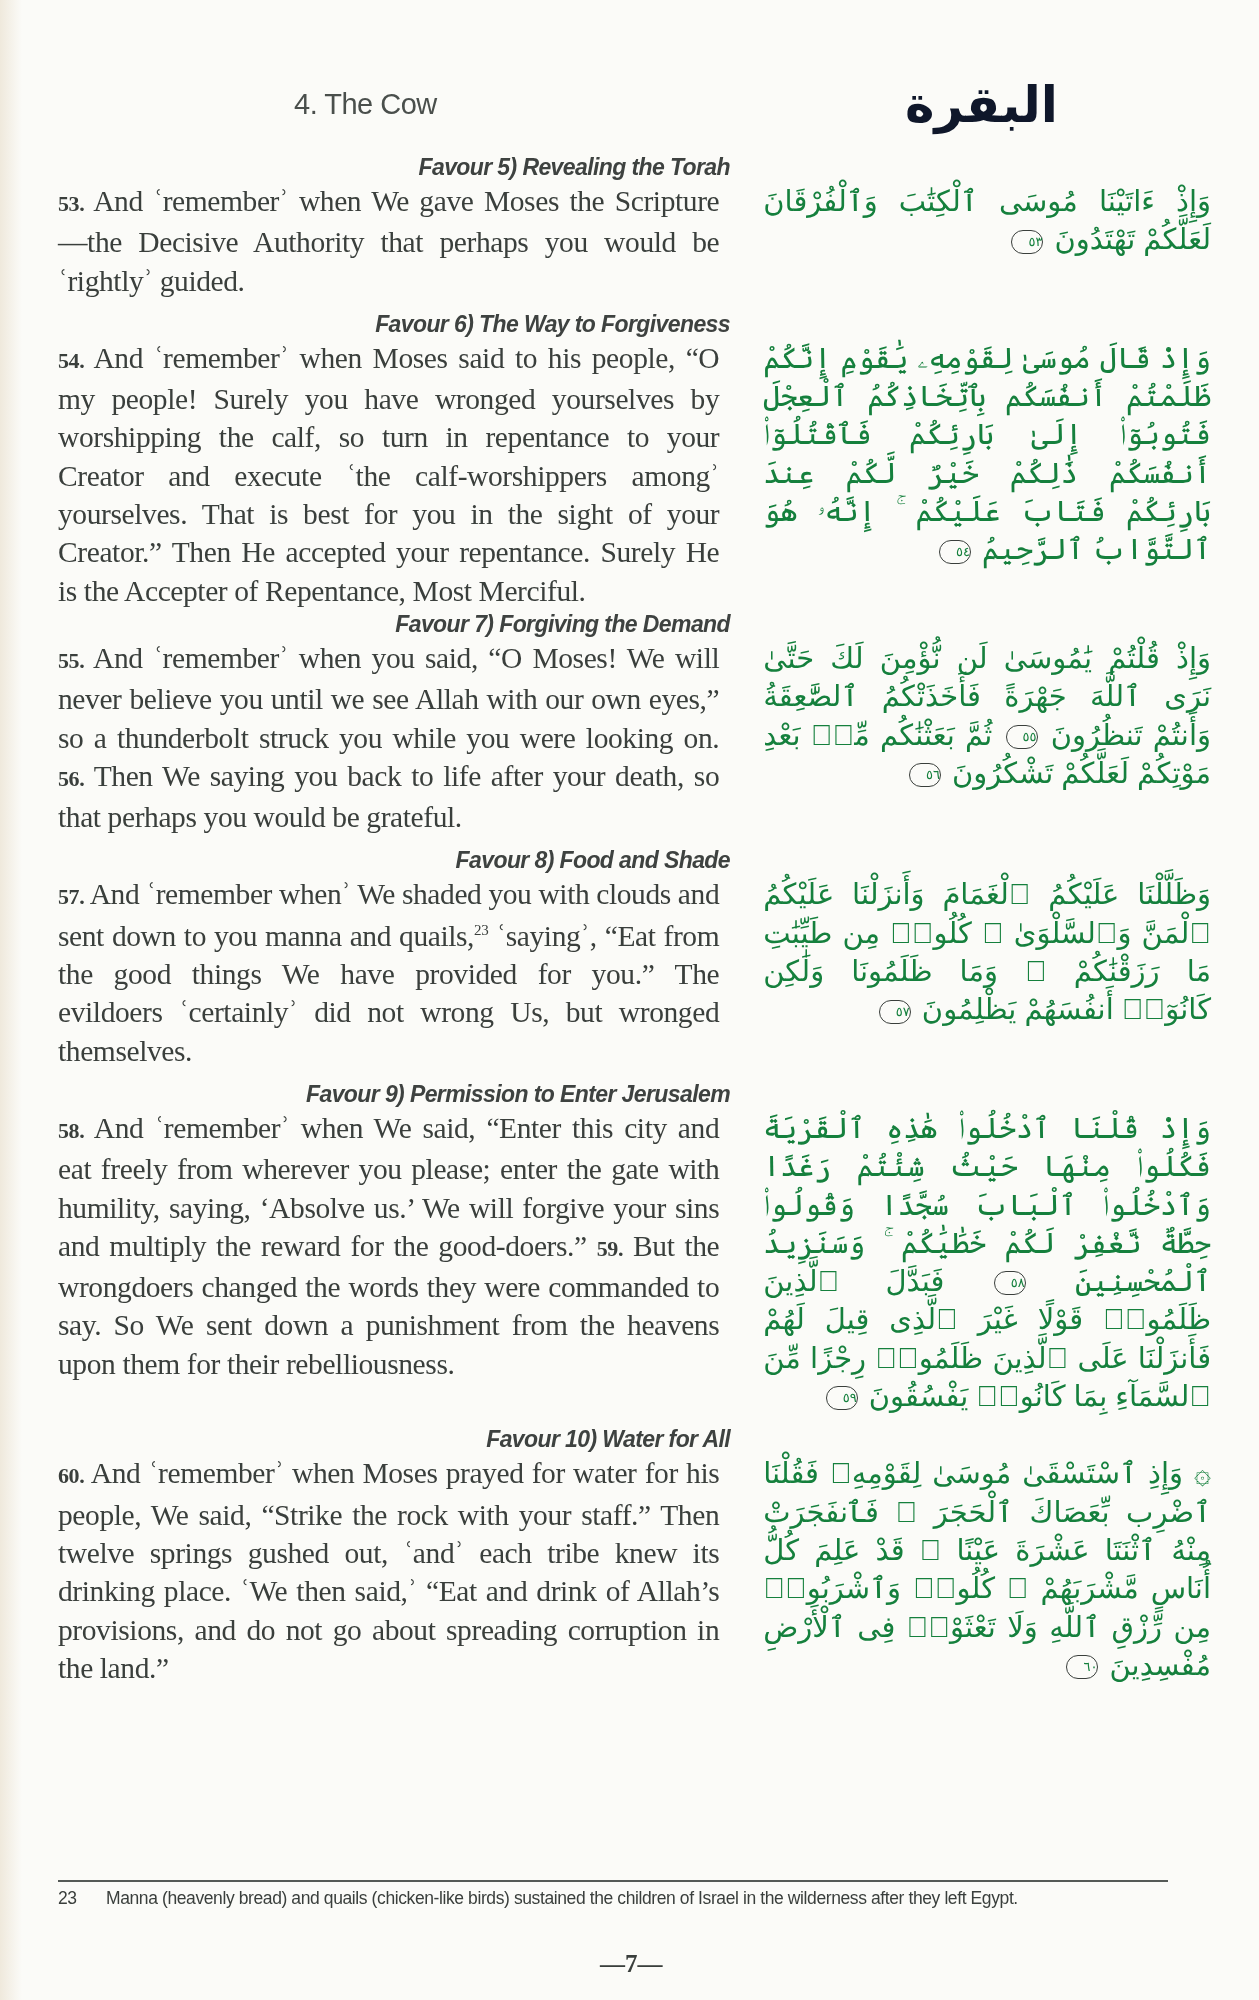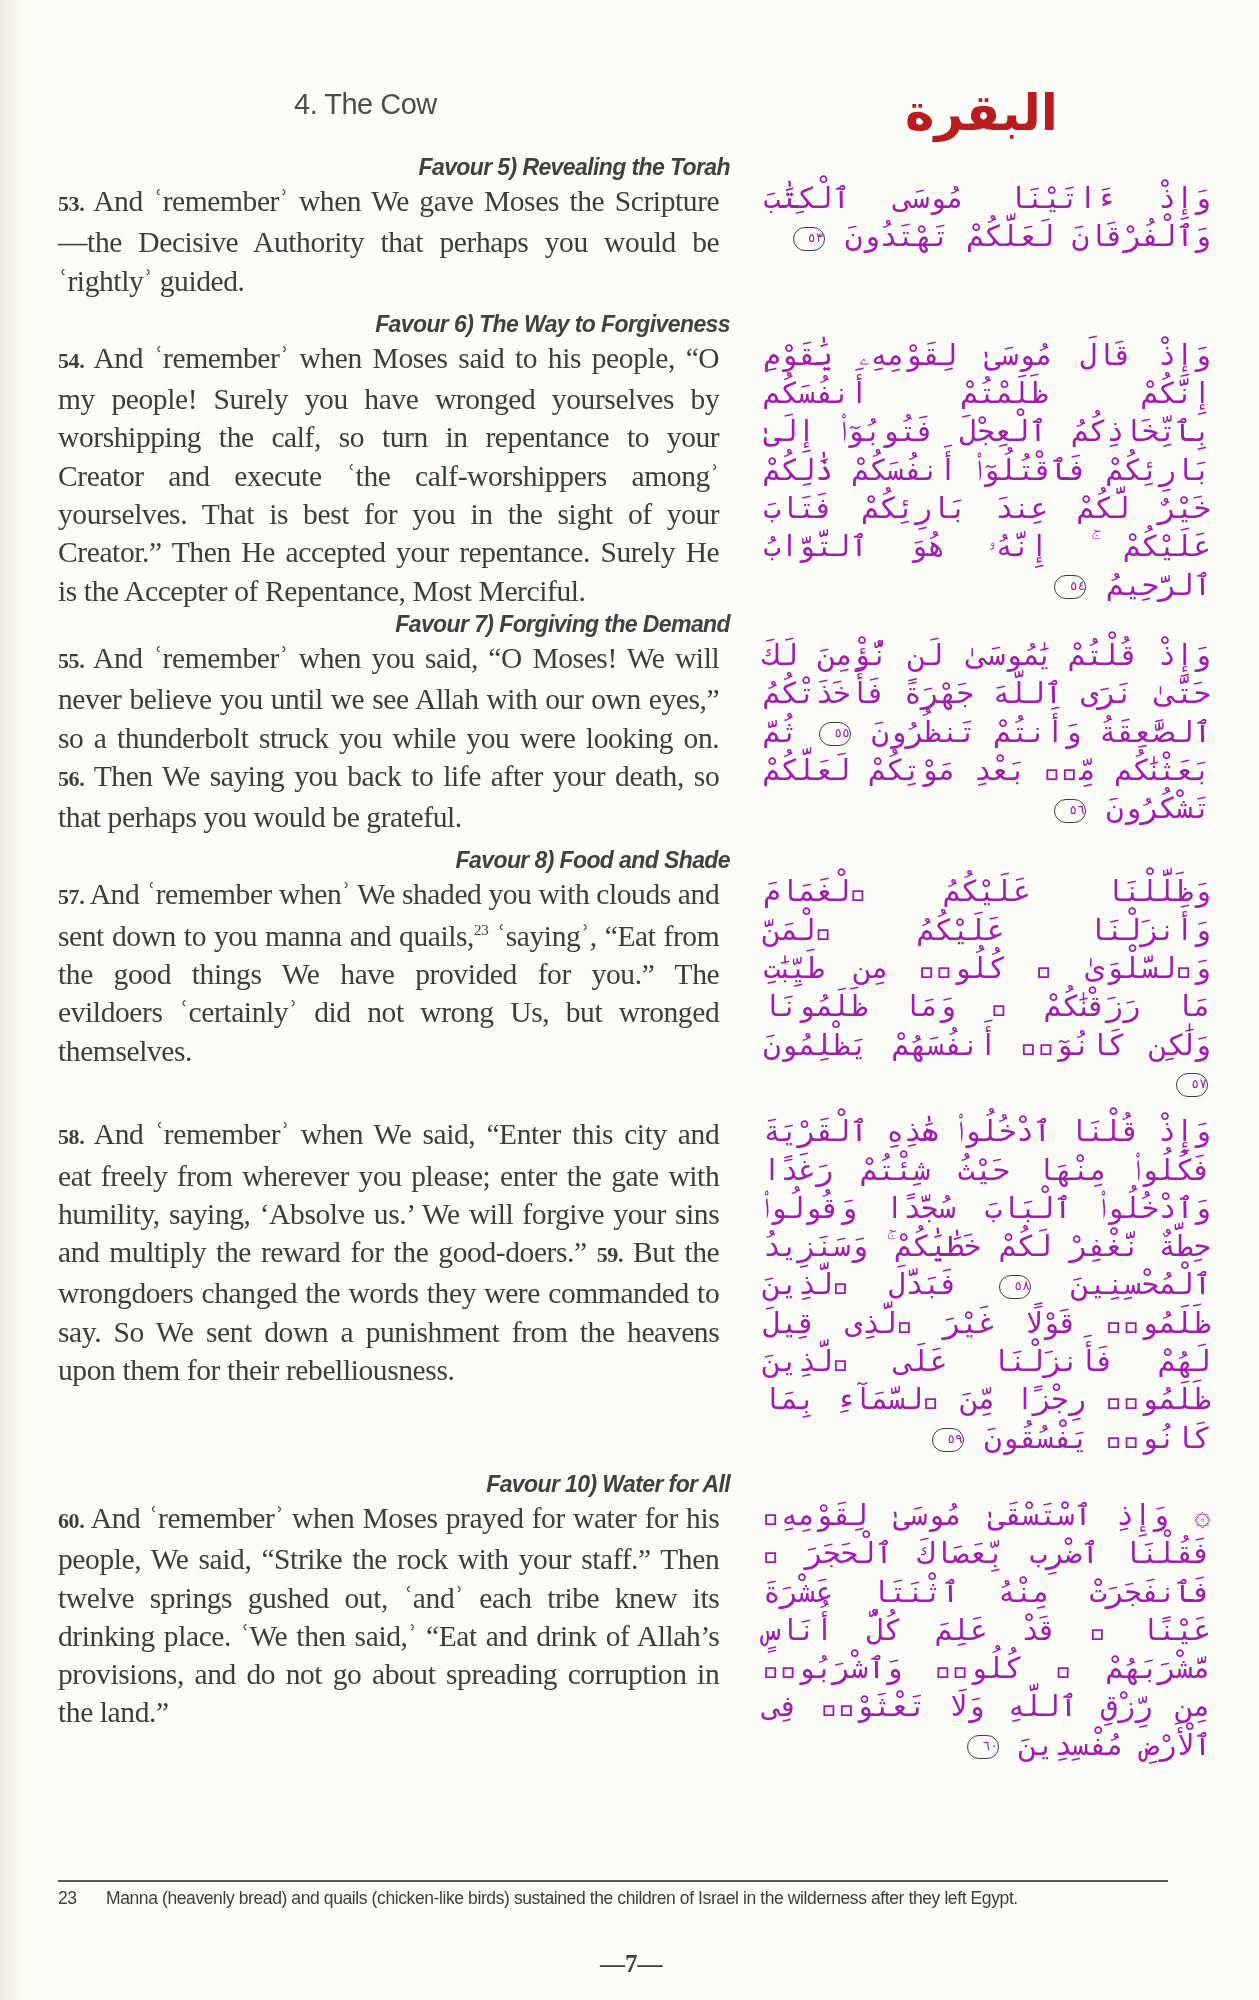--- a/index.html
+++ b/index.html
@@ -15,44 +15,44 @@
   }
   .header {
     position:absolute; top:60px; left:0; width:1259px; height:90px;
   }
   .header-title {
     position:absolute; left:294px; top:28px;
     font-family:"Liberation Sans", sans-serif; font-size:29px; color:#4a4f4c;
     letter-spacing:-0.5px;
   }
   .header-arabic {
-    position:absolute; left:905px; top:24px;
-    font-family:"DejaVu Sans", sans-serif; font-size:50px; font-weight:bold; color:#b91c1c;
+    position:absolute; left:905px; top:16px;
+    font-family:"DejaVu Sans", sans-serif; font-size:50px; font-weight:bold; color:#0f172a;
     direction:rtl;
   }
   .content {
     position:absolute; left:58px; top:153px; width:1165px;
   }
   .section { position:relative; }
   .heading {
     width:672px; text-align:right;
     font-family:"Liberation Sans", sans-serif; font-style:italic; font-weight:bold;
     font-size:23px; color:#3e4240; line-height:29px; letter-spacing:-0.6px;
   }
   .row { display:flex; justify-content:space-between; }
   .en {
     width:672px; font-size:29.5px; line-height:38.3px; text-align:justify;
     color:#3a3f3c; letter-spacing:-0.4px;
   }
   .vn { font-weight:bold; font-size:22px; }
   sup { font-size:15px; line-height:0; }
   .ar {
     width:455px; direction:rtl; text-align:justify; text-align-last:right;
-    font-family:Liberation Mono, monospace; font-size:29px; line-height:38.3px;
-    color:#a21caf; padding-right:12px;margin-left:44px;
+    font-family:Liberation Sans, sans-serif; font-size:29px; line-height:38.3px;
+    color:#15803d; padding-right:12px;margin-left:44px;
   }
   .ayah-marker {
     display:inline-block; min-width:30px; height:22px; line-height:22px;
     border:1.5px solid #3a3f3c; border-radius:12px; font-size:13px; text-align:center;
     vertical-align:middle; margin:0 3px; direction:rtl;
   }
   .gap { height:10px; }
   .footer-rule {
     position:absolute; left:58px; top:1880px; width:1110px; height:0;
     border-top:2.5px solid #555a57;
@@ -133,20 +133,21 @@
       </div>
       <div class="ar">
         <span>وَظَلَّلْنَا عَلَيْكُمُ ٱلْغَمَامَ وَأَنزَلْنَا عَلَيْكُمُ ٱلْمَنَّ وَٱلسَّلْوَىٰ ۖ كُلُوا۟ مِن طَيِّبَٰتِ مَا رَزَقْنَٰكُمْ ۖ وَمَا ظَلَمُونَا وَلَٰكِن كَانُوٓا۟ أَنفُسَهُمْ يَظْلِمُونَ</span>
         <span class="ayah-marker">٥٧</span>
       </div>
     </div>
   </div>
   <div class="gap"></div>
 
   <div class="section">
+    <div class="heading">Favour 9)  Permission to Enter Jerusalem</div>
     <div class="row">
       <div class="en">
         <span class="vn">58.</span><span> And ʿrememberʾ when We said, “Enter this city and eat freely from wherever you please; enter the gate with humility, saying, ‘Absolve us.’ We will forgive your sins and multiply the reward for the good-doers.” </span><span class="vn">59.</span><span> But the wrongdoers changed the words they were commanded to say. So We sent down a punishment from the heavens upon them for their rebelliousness.</span>
       </div>
       <div class="ar">
         <span>وَإِذْ قُلْنَا ٱدْخُلُوا۟ هَٰذِهِ ٱلْقَرْيَةَ فَكُلُوا۟ مِنْهَا حَيْثُ شِئْتُمْ رَغَدًا وَٱدْخُلُوا۟ ٱلْبَابَ سُجَّدًا وَقُولُوا۟ حِطَّةٌ نَّغْفِرْ لَكُمْ خَطَٰيَٰكُمْ ۚ وَسَنَزِيدُ ٱلْمُحْسِنِينَ</span>
         <span class="ayah-marker">٥٨</span>
         <span>فَبَدَّلَ ٱلَّذِينَ ظَلَمُوا۟ قَوْلًا غَيْرَ ٱلَّذِى قِيلَ لَهُمْ فَأَنزَلْنَا عَلَى ٱلَّذِينَ ظَلَمُوا۟ رِجْزًا مِّنَ ٱلسَّمَآءِ بِمَا كَانُوا۟ يَفْسُقُونَ</span>
         <span class="ayah-marker">٥٩</span>
       </div>

